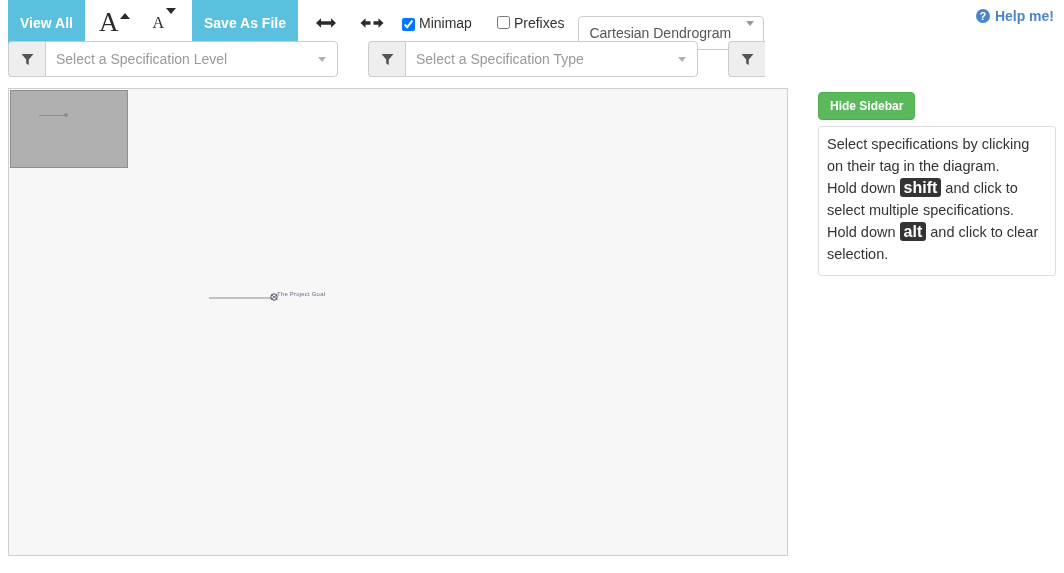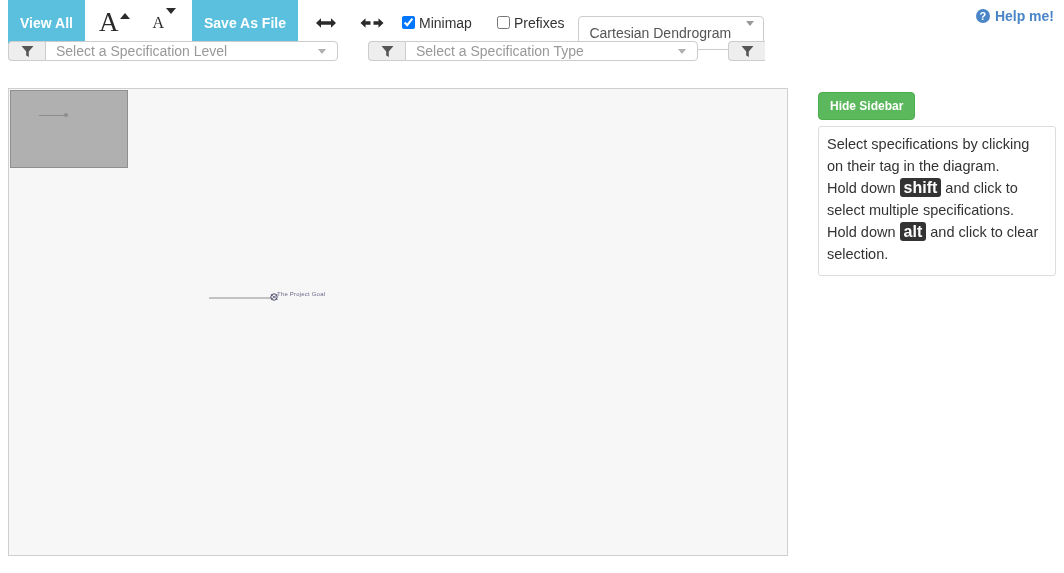--- a/index.html
+++ b/index.html
@@ -168,21 +168,21 @@
   
   #filterbar {
     position: absolute;
     left: 0; top: 41px;
     width: 1064px;
     height: 37px;
   }
   .ig {
     position: absolute;
     display: flex;
-    height: 20px;
+    height: 36px;
     box-sizing: border-box;
   }
   .ig-addon {
     width: 37px;
     background: #eeeeee;
     border: 1px solid #cccccc;
     border-right: none;
     border-radius: 4px 0 0 4px;
     display: flex;
     align-items: center;
@@ -326,21 +326,21 @@
     </svg>
   </span>
 
   <span class="arrow-icon" style="margin-left:18px;">
     <svg width="24" height="14" viewBox="0 0 24 14">
       <path d="M0.5 7 L5.5 2.2 L5.5 5.3 L10.5 5.3 L10.5 8.7 L5.5 8.7 L5.5 11.8 Z" fill="#2b2b2b"></path>
       <path d="M23.5 7 L18.5 2.2 L18.5 5.3 L13.5 5.3 L13.5 8.7 L18.5 8.7 L18.5 11.8 Z" fill="#2b2b2b"></path>
     </svg>
   </span>
 
-  <label class="chk-wrap" style="margin-left:16px;">
+  <label class="chk-wrap" style="margin-left:16px;align-items:flex-end;">
     <input type="checkbox" checked="" style="">
     <span>Minimap</span>
   </label>
 
   <label class="chk-wrap" style="margin-left:25px;">
     <input type="checkbox" style="">
     <span>Prefixes</span>
   </label>
 
   <span class="sel-wrap" style="margin-left:14px;">

